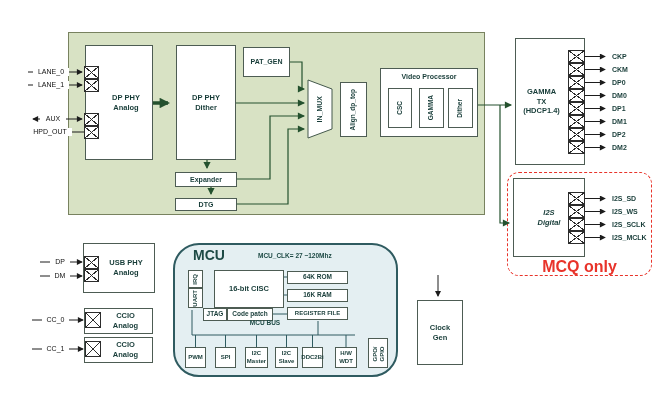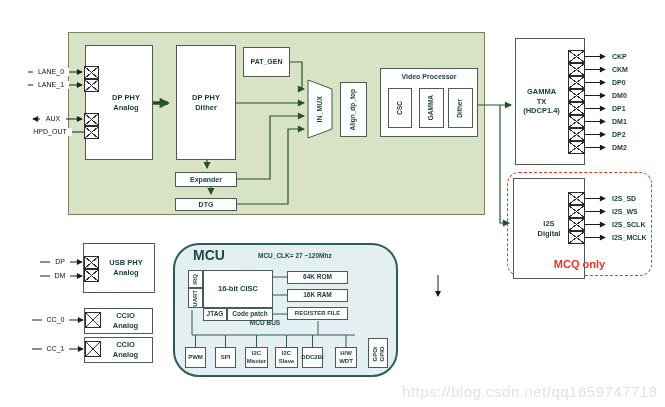--- a/index.html
+++ b/index.html
@@ -15,21 +15,21 @@
   .noborder{border:none;background:transparent;}.f75{font-size:7.5px}.f7{font-size:7px}.f65{font-size:6.5px}.f6{font-size:6px}
   .vt{writing-mode:vertical-rl;transform:rotate(180deg);}
   .xb{position:absolute;box-sizing:border-box;background:#fff;border:1px solid #2c2c2c;
       background-image:
         linear-gradient(to top right,transparent calc(50% - .5px),#2c2c2c calc(50% - .5px),#2c2c2c calc(50% + .5px),transparent calc(50% + .5px)),
         linear-gradient(to bottom right,transparent calc(50% - .5px),#2c2c2c calc(50% - .5px),#2c2c2c calc(50% + .5px),transparent calc(50% + .5px));}
   .pin{position:absolute;font-size:7px;color:#111;background:#fff;padding:0 1px;line-height:1.1;text-align:center;}
   .pout{position:absolute;font-size:7px;font-weight:bold;color:#173c38;line-height:1.1;text-align:left;}
   .vptitle{position:absolute;width:100%;top:3px;font-size:7px;font-weight:bold;color:#173c38;text-align:center;}
   .mcutxt{position:absolute;color:#1d4a45;font-weight:bold;line-height:1.1;}
-  .mcq{position:absolute;color:#e8332a;font-weight:bold;font-size:11px;text-align:center;}
+  .mcq{position:absolute;color:#e8332a;font-weight:bold;font-size:16px;text-align:center;}
   .wm{position:absolute;color:#e3e3e3;font-size:15px;letter-spacing:.5px;}
   .rot{position:absolute;display:flex;flex-direction:column;align-items:center;justify-content:center;line-height:1.15;}
 </style>
 </head>
 <body>
 
 <div class="stage">
 
   <div class="board" style="left:68px;top:32px;width:417px;height:183px;"></div>
   <div class="mcu-shell" style="left:173px;top:243px;width:225px;height:134px;"></div>
@@ -140,49 +140,53 @@
   <div class="blk f7" style="left:175px;top:198px;width:62px;height:13px;">
     <div>DTG</div>
   </div>
 
   <div class="blk f75" style="left:515px;top:38px;width:70px;height:127px;padding-right:17px;">
     <div>GAMMA</div>
     <div>TX</div>
     <div>(HDCP1.4)</div>
   </div>
 
-  <div class="blk f75" style="left:513px;top:178px;width:72px;height:101px;padding-right:0;">
+  <div class="blk f75" style="left:513px;top:178px;width:72px;height:79px;padding-right:0;font-style:italic;">
     <div>I2S</div>
     <div>Digital</div>
   </div>
   <div class="mcq" style="left:507px;top:258px;width:145px;">MCQ only</div>
 
   <div class="blk f75" style="left:83px;top:243px;width:72px;height:50px;padding-left:14px;">
     <div>USB PHY</div>
     <div>Analog</div>
   </div>
   <div class="blk f75" style="left:84px;top:308px;width:69px;height:26px;padding-left:14px;">
     <div>CCIO</div>
     <div>Analog</div>
   </div>
   <div class="blk f75" style="left:84px;top:337px;width:69px;height:26px;padding-left:14px;">
     <div>CCIO</div>
     <div>Analog</div>
   </div>
 
+  <div class="blk f75" style="left:417px;top:300px;width:46px;height:65px;">
+    <div>Clock</div>
+    <div>Gen</div>
+  </div>
 
   <div class="mcutxt" style="left:193px;top:248px;font-size:14px;">MCU</div>
   <div class="mcutxt" style="left:258px;top:252px;font-size:6.5px;">MCU_CLK= 27 ~120Mhz</div>
   <div class="blk f6" style="left:188px;top:270px;width:15px;height:18px;">
     <div class="vt">IRQ</div>
   </div>
   <div class="blk f6" style="left:188px;top:288px;width:15px;height:20px;">
     <div class="vt">UART</div>
   </div>
-  <div class="blk f75" style="left:203px;top:270px;width:70px;height:38px;">
+  <div class="blk f75" style="left:214px;top:270px;width:70px;height:38px;">
     <div>16-bit CISC</div>
   </div>
   <div class="blk f65" style="left:203px;top:308px;width:24px;height:13px;">
     <div>JTAG</div>
   </div>
   <div class="blk f65" style="left:227px;top:308px;width:46px;height:13px;">
     <div>Code patch</div>
   </div>
   <div class="blk f65" style="left:287px;top:271px;width:61px;height:13px;">
     <div>64K ROM</div>
@@ -262,15 +266,14 @@
   <div class="pout" style="left:612px;top:92px;">DM0</div>
   <div class="pout" style="left:612px;top:105px;">DP1</div>
   <div class="pout" style="left:612px;top:118px;">DM1</div>
   <div class="pout" style="left:612px;top:131px;">DP2</div>
   <div class="pout" style="left:612px;top:144px;">DM2</div>
   <div class="pout" style="left:612px;top:195px;">I2S_SD</div>
   <div class="pout" style="left:612px;top:208px;">I2S_WS</div>
   <div class="pout" style="left:612px;top:221px;">I2S_SCLK</div>
   <div class="pout" style="left:612px;top:234px;">I2S_MCLK</div>
 
-  <div class="wm" style="left:402px;top:383px;">https://blog.csdn.net/qq1659747718</div>
 
 </div>
 
 </body></html>

